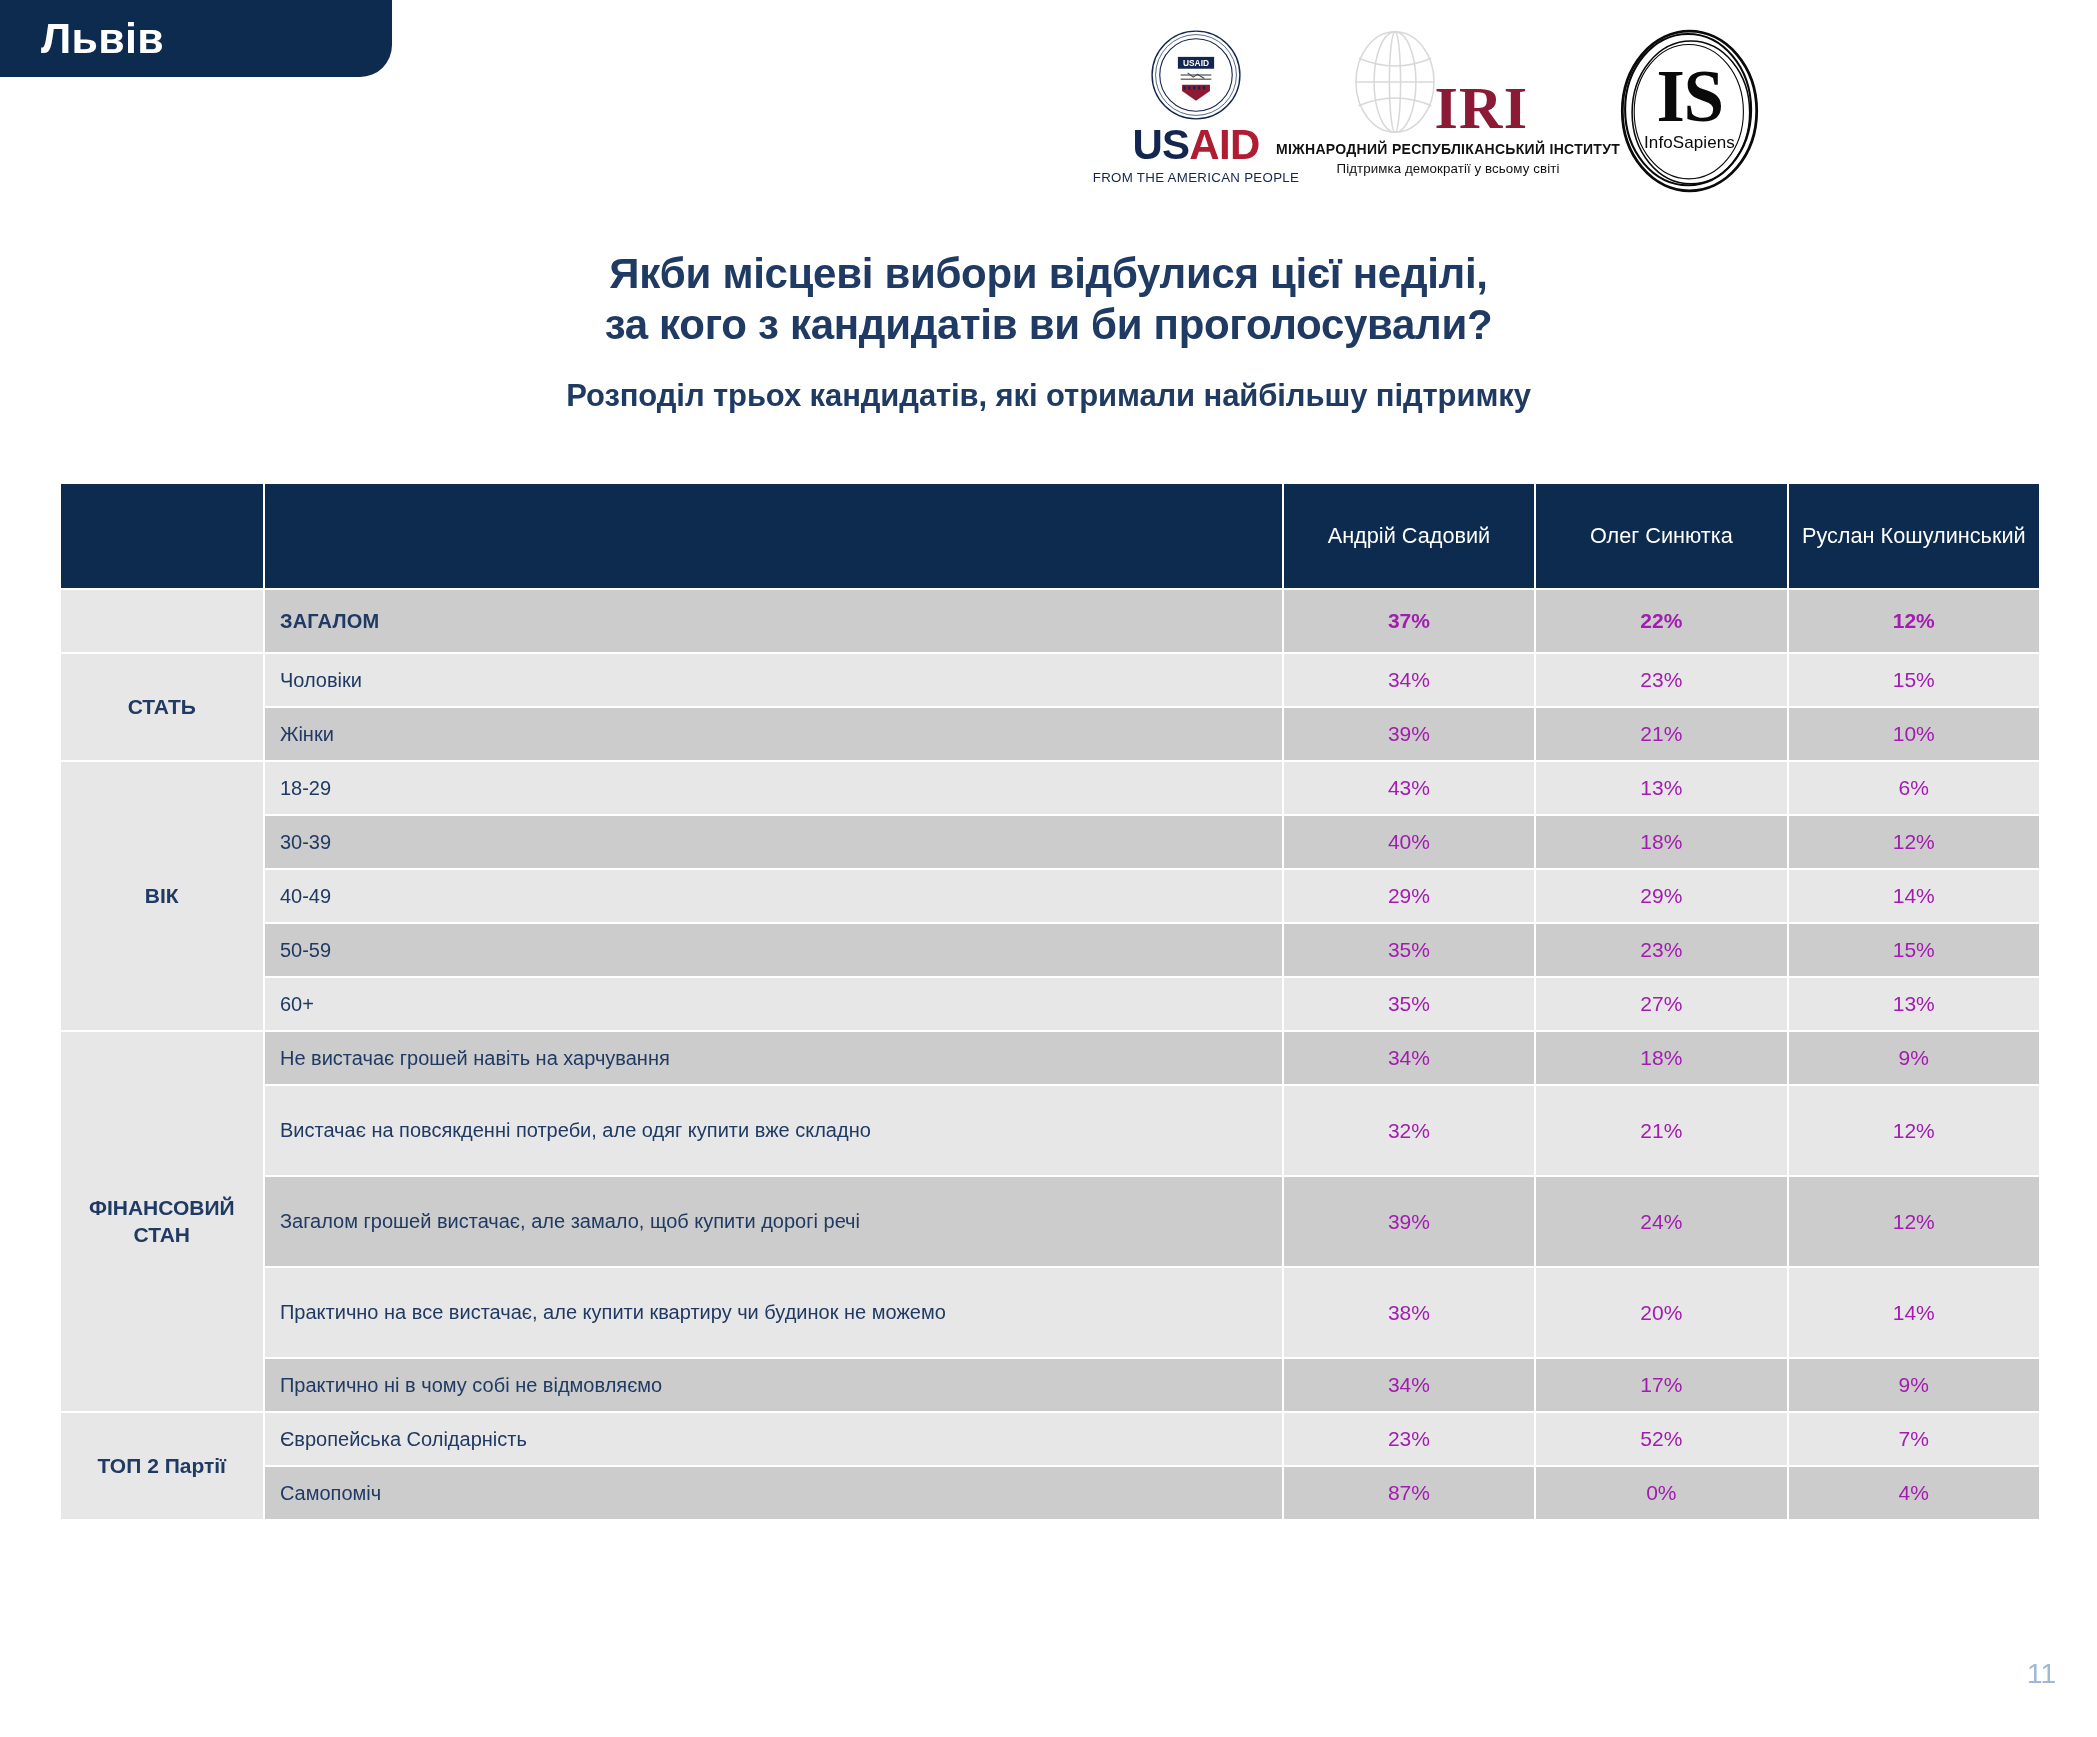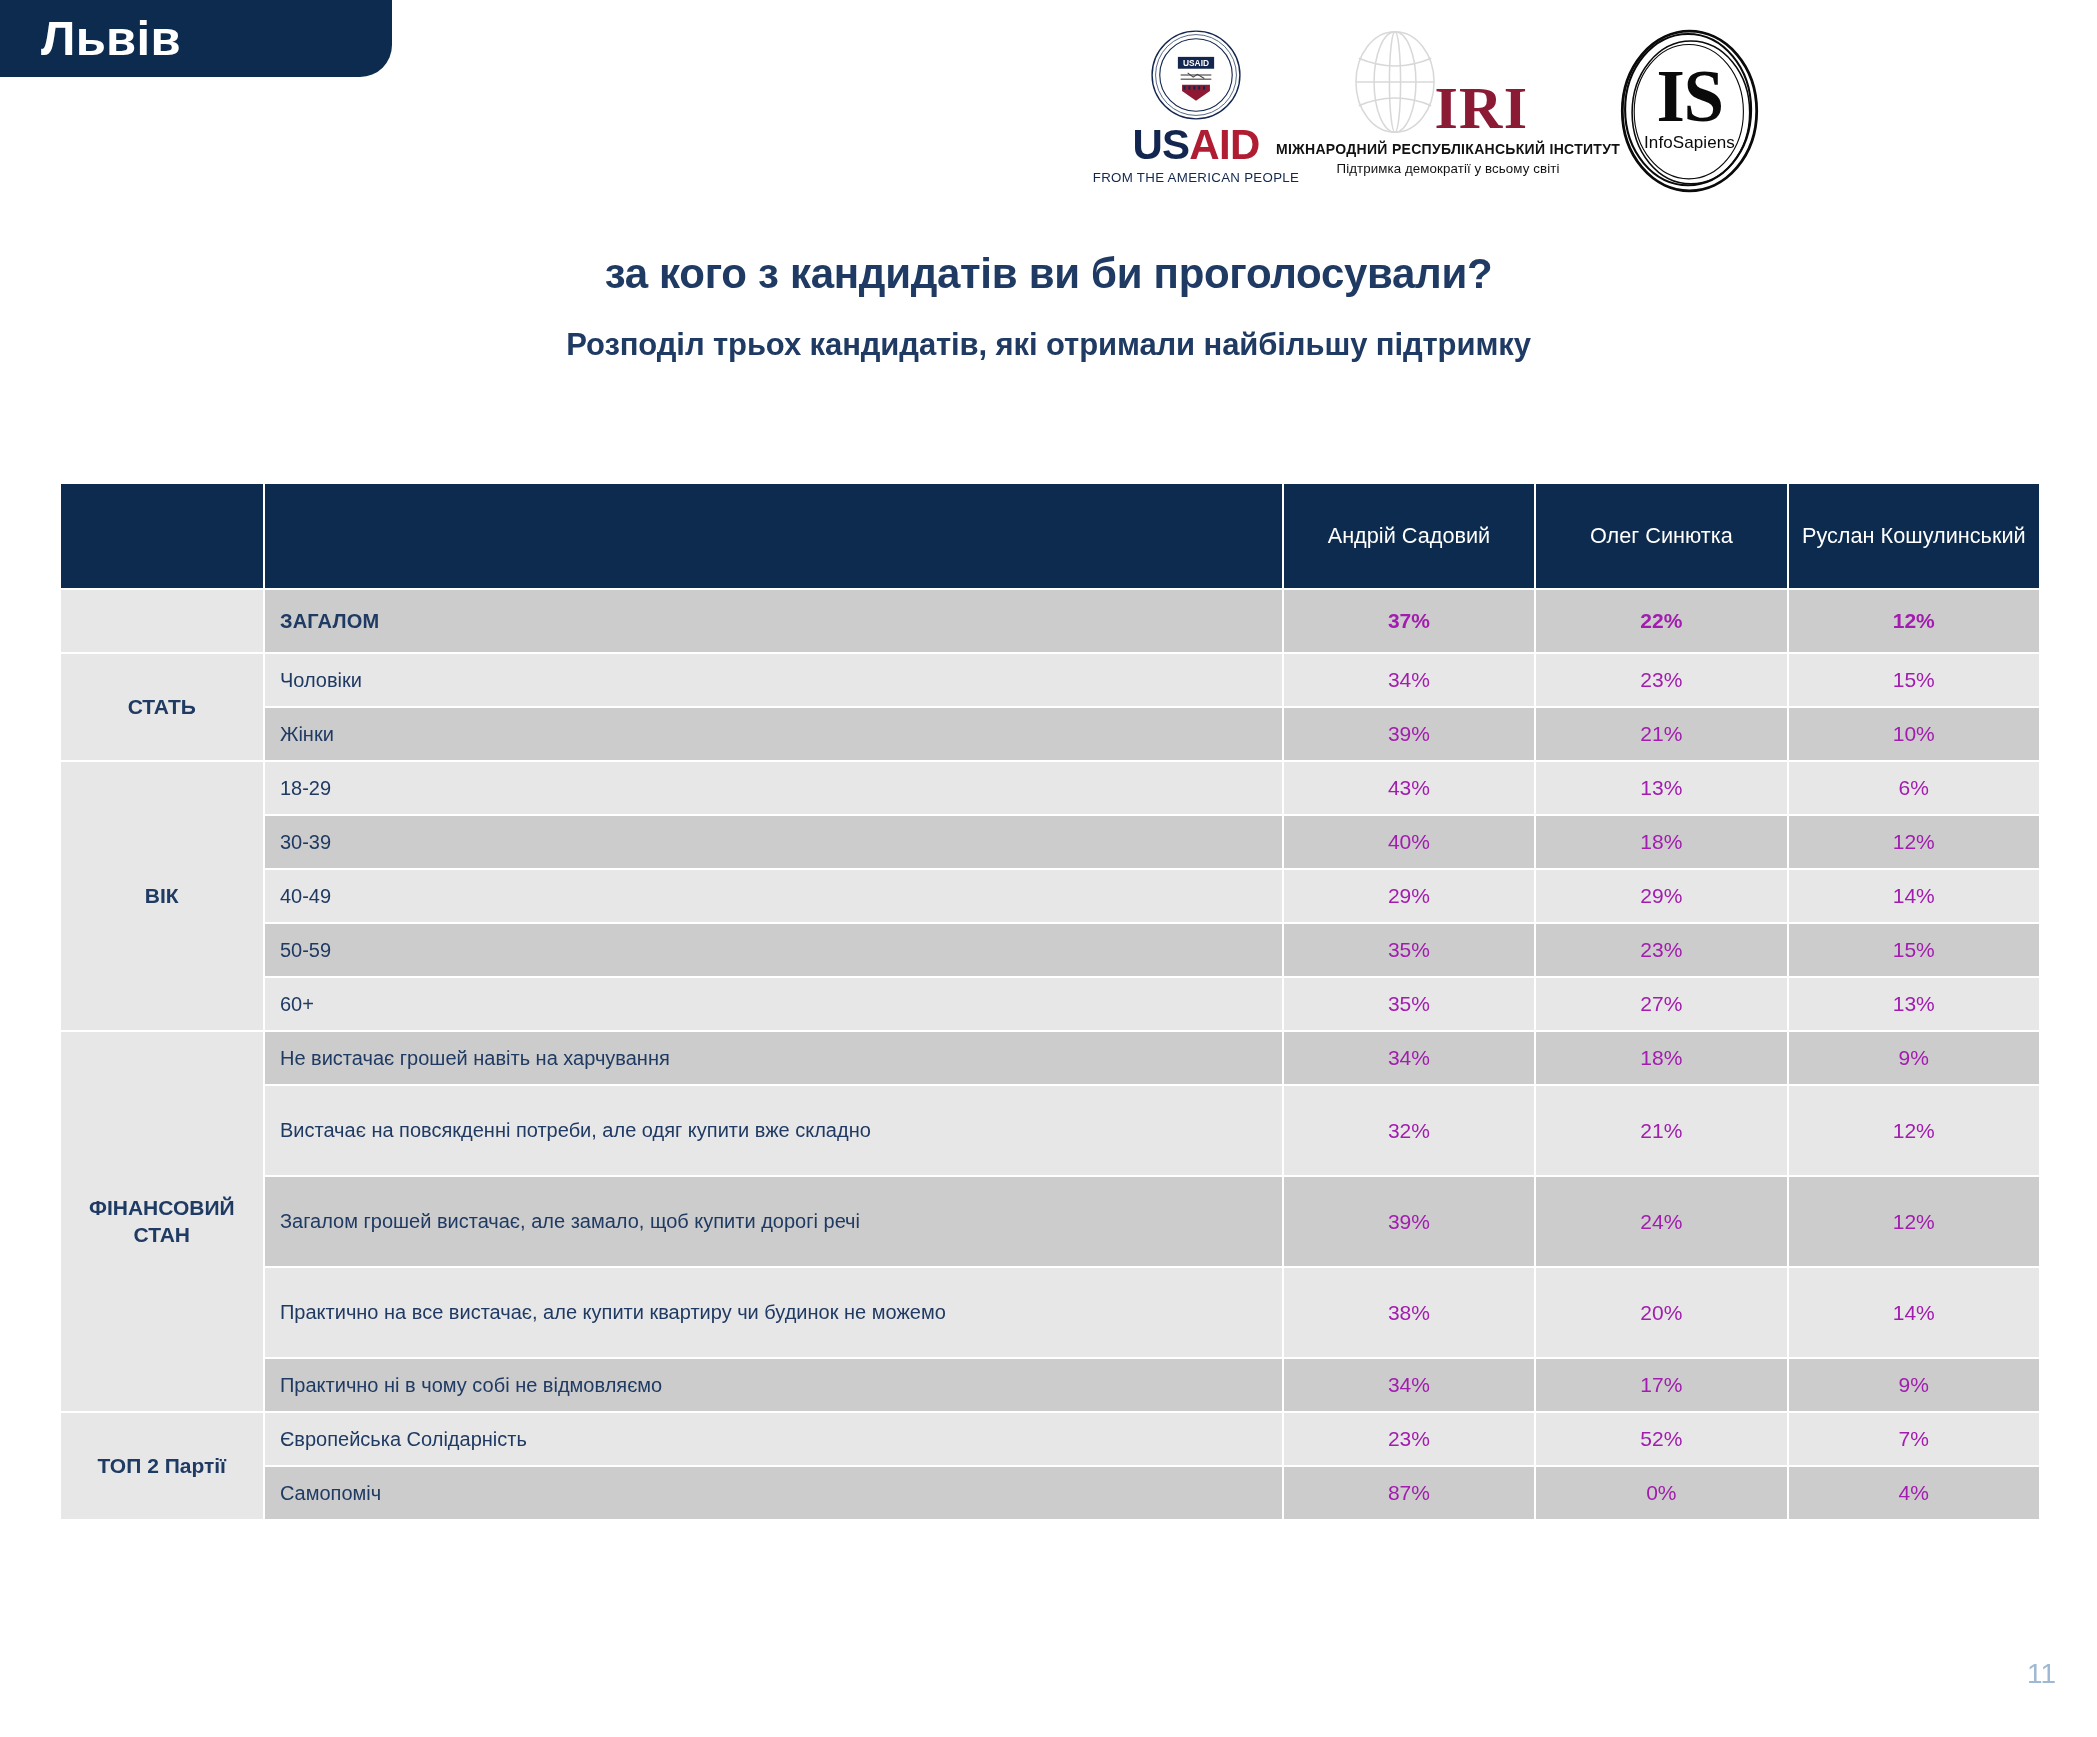--- a/index.html
+++ b/index.html
@@ -13,21 +13,21 @@
     overflow:hidden;
   }
 
   
   .city-badge{
     position:absolute;left:0;top:0;width:392px;height:77px;
     background:#0c2b4e;border-bottom-right-radius:32px;
     display:flex;align-items:center;
   }
   .city-badge .city-name{
-    color:#ffffff;font-size:49px;font-weight:700;letter-spacing:0.3px;
+    color:#ffffff;font-size:43px;font-weight:700;letter-spacing:0.3px;
     margin-left:41px;line-height:1;
   }
 
   
   .logo-strip{
     position:absolute;left:1091px;top:21px;width:993px;height:189px;
     display:flex;align-items:flex-start;gap:0px;
   }
   .logo{position:relative;display:flex;flex-direction:column;align-items:center;}
 
@@ -199,20 +199,21 @@
         </g>
       </svg>
       <span class="is-letters">IS</span>
       <span class="is-name">InfoSapiens</span>
     </div>
   </div>
 </div>
 
 <div class="title-block">
   <div class="main-title">
+    <div>Якби місцеві вибори відбулися цієї неділі,</div>
     <div>за кого з кандидатів ви би проголосували?</div>
   </div>
   <div class="subtitle">Розподіл трьох кандидатів, які отримали найбільшу підтримку</div>
 </div>
 
 <div class="table-wrap">
   <table class="poll">
     <colgroup>
       <col class="c-group">
         <col class="c-label">

